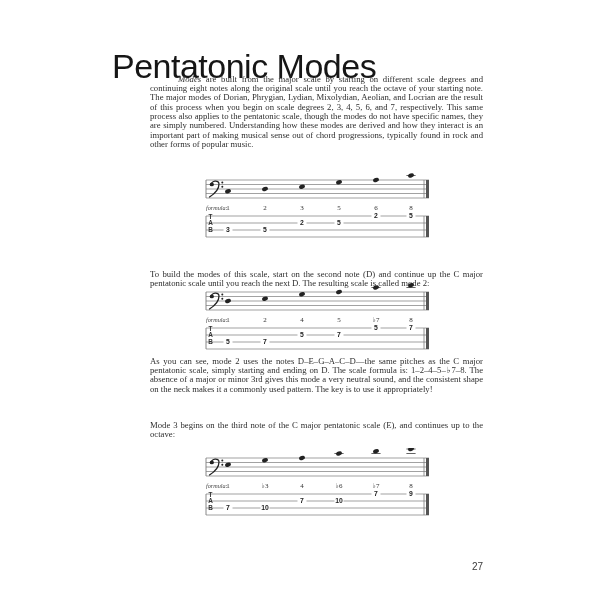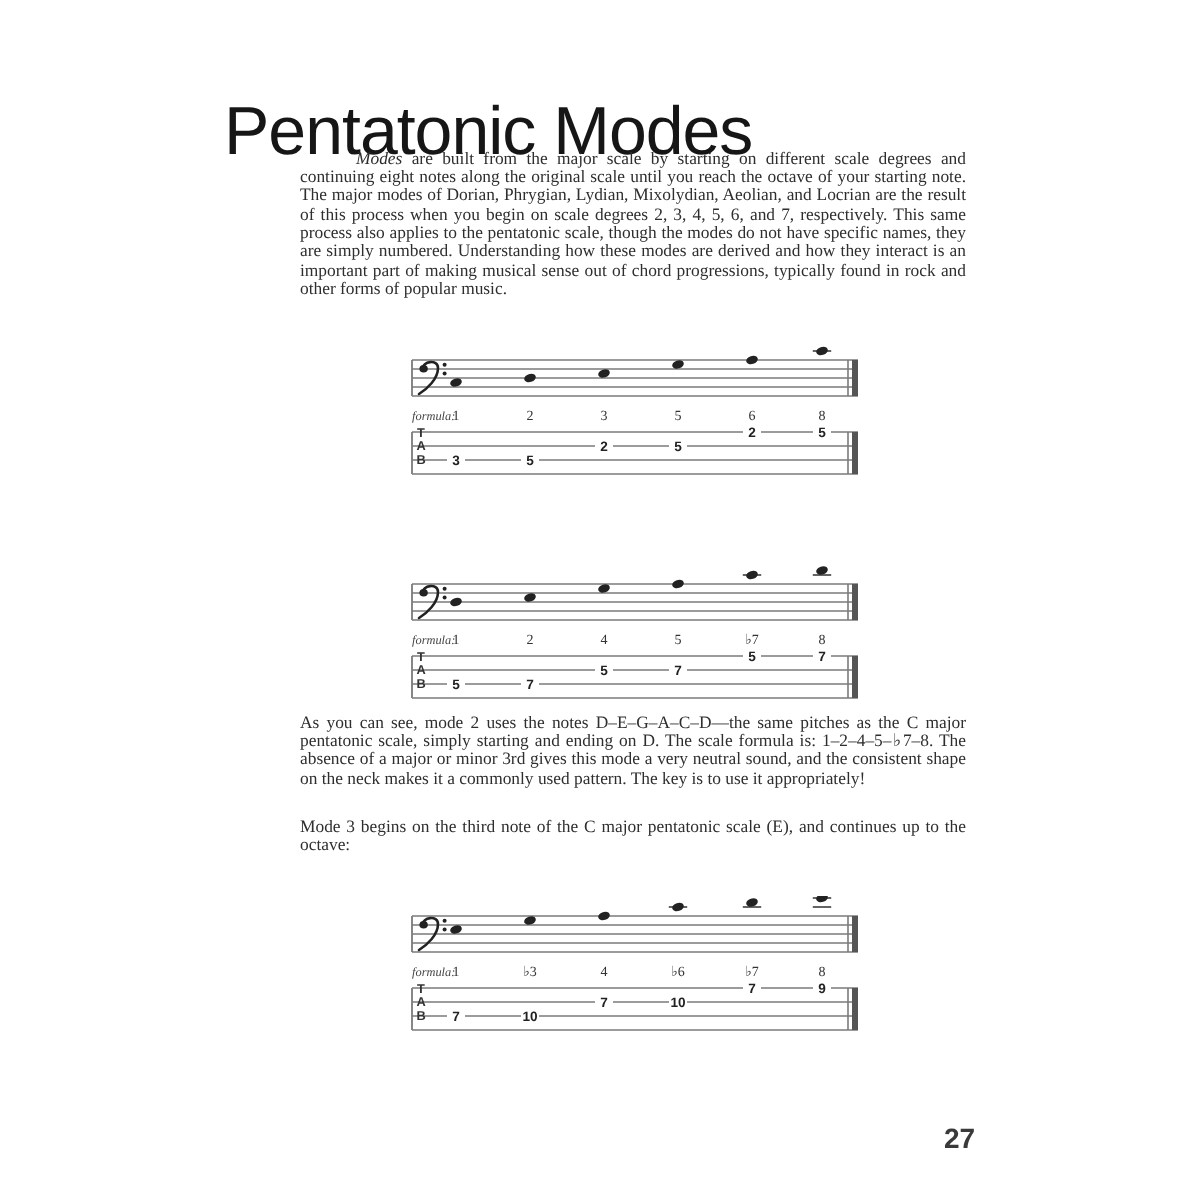--- a/index.html
+++ b/index.html
@@ -18,27 +18,27 @@
   .para{
     position:absolute;left:150px;width:333px;
     font-size:8.7px;line-height:9.35px;color:#2e2e2e;
     text-align:justify;
   }
   .para .lead{font-style:italic;margin-left:28px;}
   .p1{top:66px;}
   .p2{top:147px;}
   .p3{top:261px;}
   .p4{top:348px;}
-  .p5{top:400px;}
+  .p5{top:412px;}
   .music{position:absolute;left:200px;width:240px;height:74px;}
   .music svg{position:absolute;left:0;top:0;}
   .pagenum{
     position:absolute;left:472px;top:561px;
     font-family:"Liberation Sans", sans-serif;
-    font-weight:700;font-size:14px;color:#3a3a3a;
+    font-weight:400;font-size:10px;color:#3a3a3a;
   }
 </style>
 </head>
 <body>
 
 <div class="page">
 
   <h1 class="title">Pentatonic Modes</h1>
 
   <p class="para p1"><span class="lead">Modes</span><span> are built from the major scale by starting on different scale degrees and continuing eight notes along the original scale until you reach the octave of your starting note. The major modes of Dorian, Phrygian, Lydian, Mixolydian, Aeolian, and Locrian are the result of this process when you begin on scale degrees 2, 3, 4, 5, 6, and 7, respectively. This same process also applies to the pentatonic scale, though the modes do not have specific names, they are simply numbered. Understanding how these modes are derived and how they interact is an important part of making musical sense out of chord progressions, typically found in rock and other forms of popular music.</span></p>
@@ -99,20 +99,21 @@
           <rect x="134.5" y="49.4" width="9" height="7.2" fill="#fff"></rect>
           <text x="139" y="55.4" font-size="6.8" font-weight="bold" text-anchor="middle" font-family="Liberation Sans, sans-serif" fill="#222">5</text>
           <rect x="171.5" y="42.4" width="9" height="7.2" fill="#fff"></rect>
           <text x="176" y="48.4" font-size="6.8" font-weight="bold" text-anchor="middle" font-family="Liberation Sans, sans-serif" fill="#222">2</text>
           <rect x="206.5" y="42.4" width="9" height="7.2" fill="#fff"></rect>
           <text x="211" y="48.4" font-size="6.8" font-weight="bold" text-anchor="middle" font-family="Liberation Sans, sans-serif" fill="#222">5</text>
         </g>
       </svg>
     </div>
 
+  <p class="para p3">To build the modes of this scale, start on the second note (D) and continue up the C major pentatonic scale until you reach the next D. The resulting scale is called mode 2:</p>
 
   <div class="music" style="top:282px;">
       <svg width="240" height="74" viewBox="0 0 240 74">
         <g>
           <line x1="6" y1="10" x2="229" y2="10" stroke="#7a7a7a" stroke-width="0.7"></line>
           <line x1="6" y1="14.5" x2="229" y2="14.5" stroke="#7a7a7a" stroke-width="0.7"></line>
           <line x1="6" y1="19" x2="229" y2="19" stroke="#7a7a7a" stroke-width="0.7"></line>
           <line x1="6" y1="23.5" x2="229" y2="23.5" stroke="#7a7a7a" stroke-width="0.7"></line>
           <line x1="6" y1="28" x2="229" y2="28" stroke="#7a7a7a" stroke-width="0.7"></line>
           <line x1="6" y1="10" x2="6" y2="28" stroke="#7a7a7a" stroke-width="0.9"></line>

